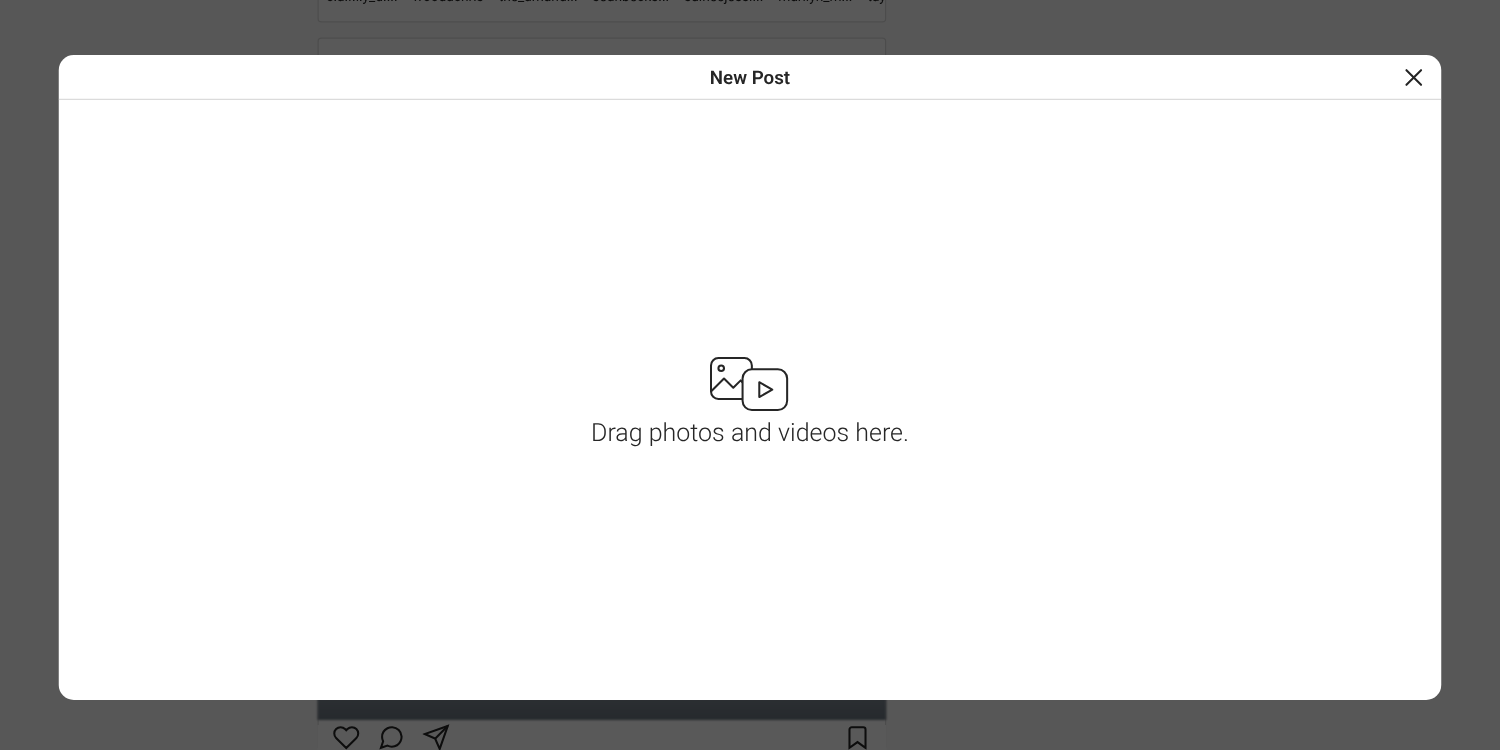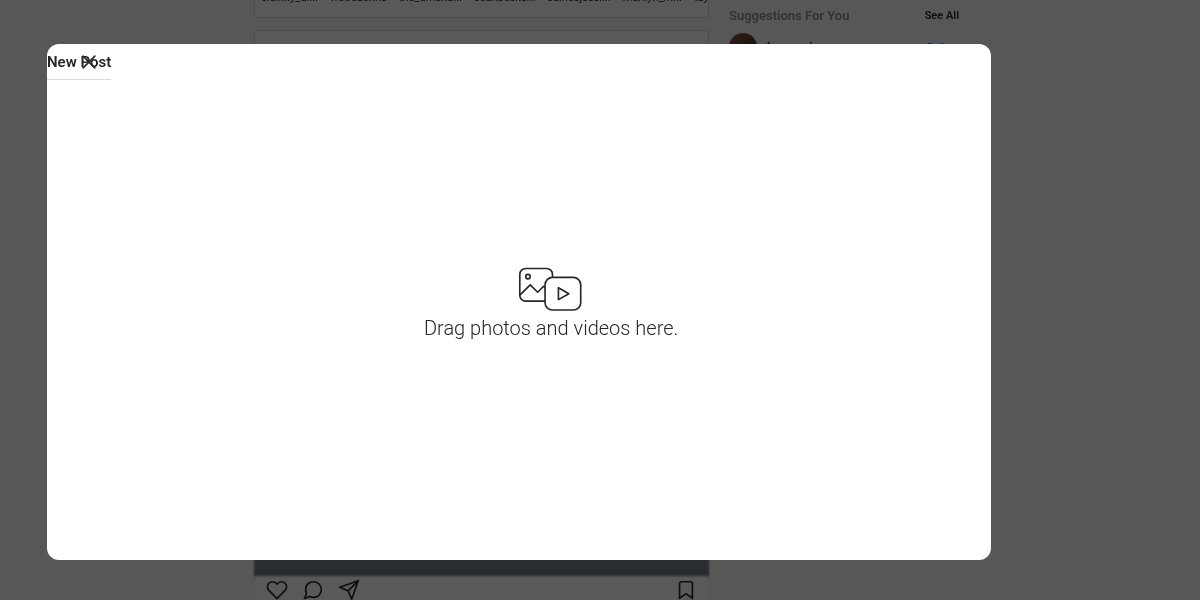--- a/index.html
+++ b/index.html
@@ -132,27 +132,27 @@
     .overlay {
       position: absolute;
       inset: 0;
       background: rgba(0,0,0,0.65);
     }
     
     .modal {
       position: absolute;
       left: 47px;
       top: 44px;
-      width: 944px;
+      width: 1106px;
       height: 516px;
       background: #fff;
       border-radius: 12px;
       overflow: hidden;
       display: flex;
-      flex-direction: row;
+      flex-direction: column;
     }
     .modal-header {
       height: 36px;
       border-bottom: 1px solid #dbdbdb;
       display: flex;
       align-items: center;
       justify-content: center;
       position: relative;
     }
     .modal-title {
@@ -212,31 +212,20 @@
     <span class="bg-story-label">the_amand...</span>
     <span class="bg-story-label">seanbecks...</span>
     <span class="bg-story-label">sulheejessi...</span>
     <span class="bg-story-label">marilyn_m...</span>
     <span class="bg-story-label">taylor_bria...</span>
 
   </div>
 
   <div class="bg-feed-card"></div>
 
-  <div class="bg-suggestions">
-    <div class="bg-sug-header">
-      <span class="bg-sug-title">Suggestions For You</span>
-      <span class="bg-sug-seeall">See All</span>
-    </div>
-    <div class="bg-sug-row">
-      <div class="bg-avatar"></div>
-      <span class="bg-sug-name">hageypie</span>
-      <span class="bg-sug-follow">Follow</span>
-    </div>
-  </div>
 
   <div class="bg-feed-image"></div>
   <div class="bg-feed-actions">
     <svg class="bg-action-icon" viewBox="0 0 24 24" fill="none" stroke="currentColor" stroke-width="1.8">
         <path d="M20.84 4.61a5.5 5.5 0 0 0-7.78 0L12 5.67l-1.06-1.06a5.5 5.5 0 0 0-7.78 7.78l1.06 1.06L12 21.23l7.78-7.78 1.06-1.06a5.5 5.5 0 0 0 0-7.78z"></path>
       </svg>
     <svg class="bg-action-icon" viewBox="0 0 24 24" fill="none" stroke="currentColor" stroke-width="1.8">
         <path d="M21 11.5a8.38 8.38 0 0 1-.9 3.8 8.5 8.5 0 0 1-7.6 4.7 8.38 8.38 0 0 1-3.8-.9L3 21l1.9-5.7a8.38 8.38 0 0 1-.9-3.8 8.5 8.5 0 0 1 4.7-7.6 8.38 8.38 0 0 1 3.8-.9h.5a8.48 8.48 0 0 1 8 8v.5z"></path>
       </svg>
     <svg class="bg-action-icon" viewBox="0 0 24 24" fill="none" stroke="currentColor" stroke-width="1.8">

